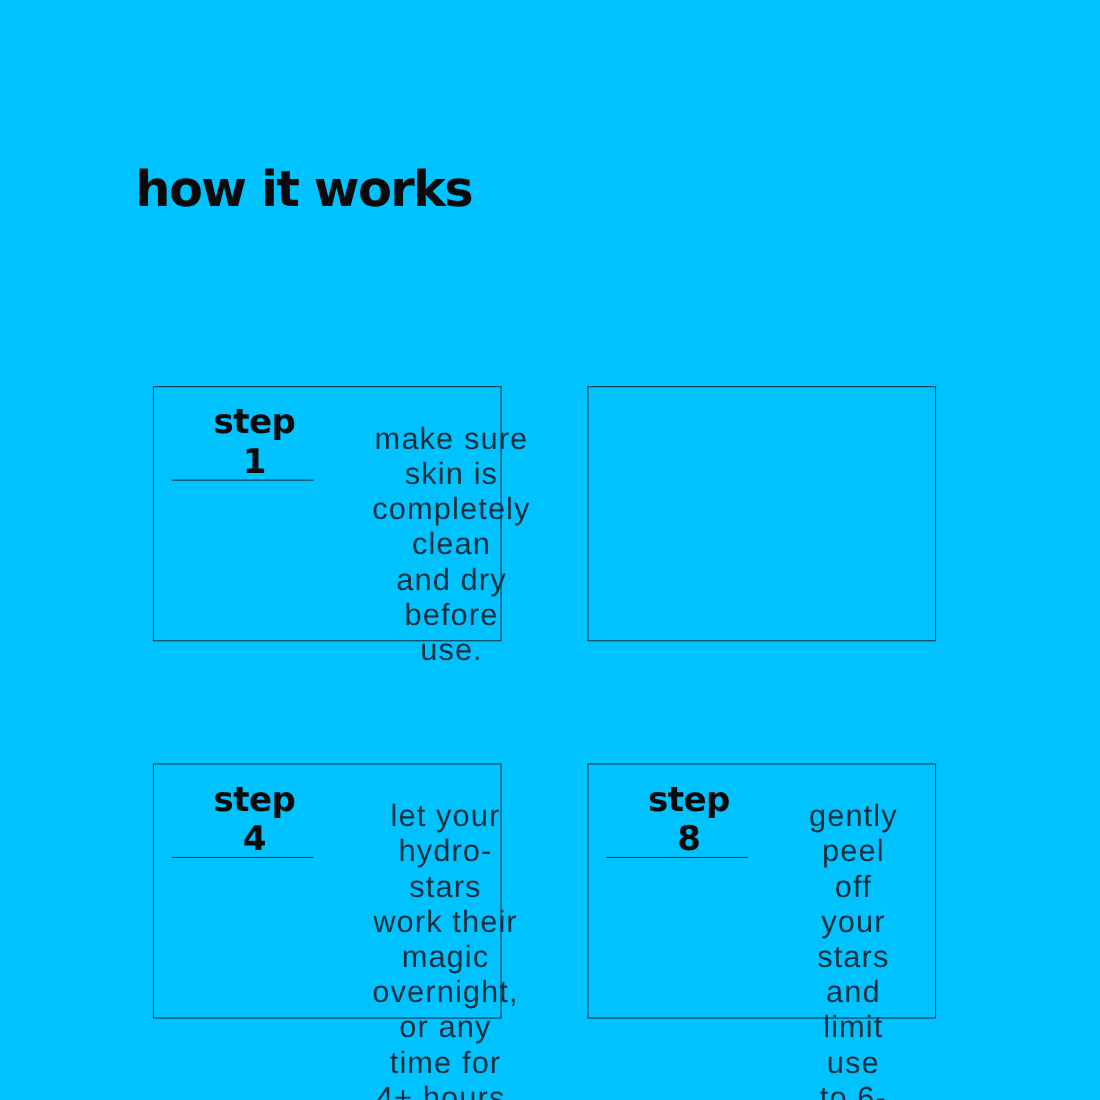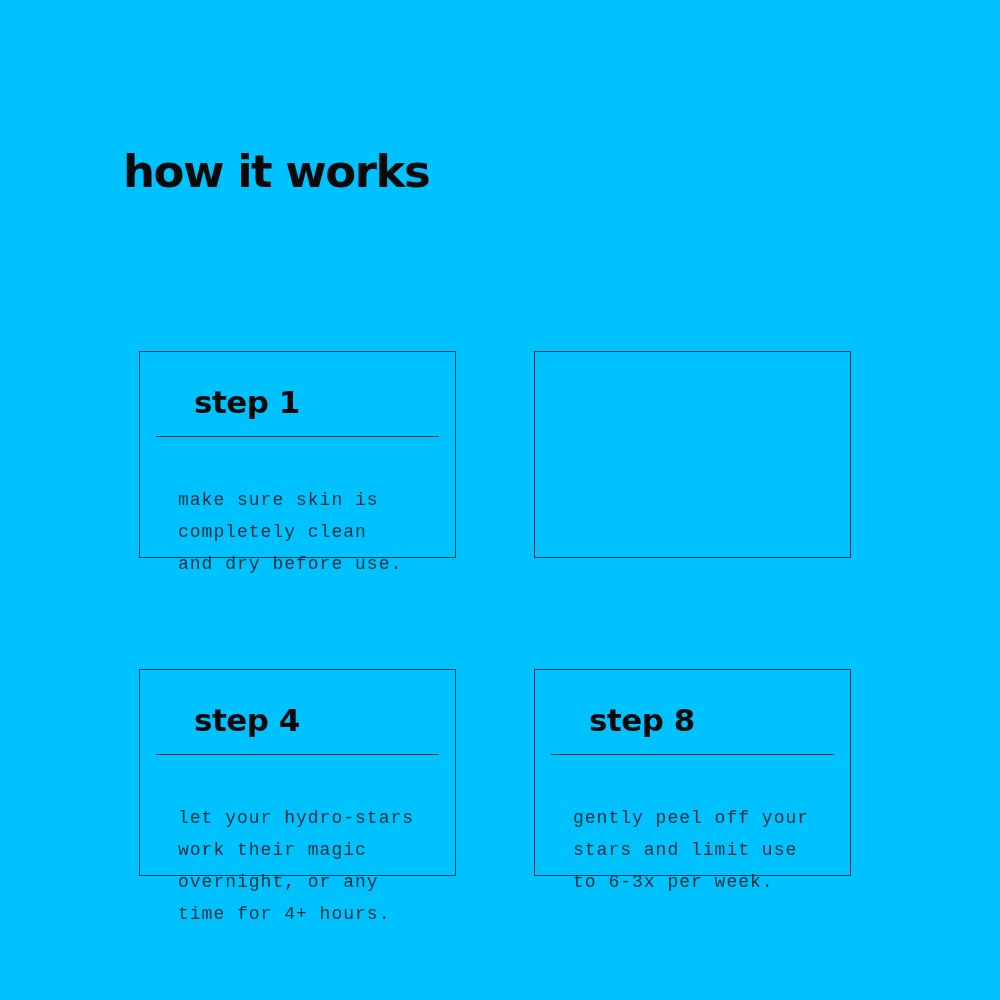--- a/index.html
+++ b/index.html
@@ -1,21 +1,21 @@
 <!DOCTYPE html>
 <html style="--background: #00C2FF; --border: #113549; --heading: #0a0a0a; --body-text: #0f2f3d;"><head>
 <meta charset="utf-8">
 <style>
   :root {
     --background: #00C2FF;
     --border: #113549;
     --heading: #0a0a0a;
     --body-text: #0f2f3d;
   }
-  * { margin: 16px; padding: 0; box-sizing: border-box; }
+  * { margin: 16px; padding: 0; box-sizing: border-box; text-align: center; }
   html, body {
     width: 1000px;
     height: 1000px;
     overflow: hidden;
   }
   body {
     position: relative;
     background: var(--background);
     font-family: "DejaVu Sans", sans-serif;
   }
@@ -32,44 +32,43 @@
     position: absolute;
     left: 75px;
     top: 287px;
     display: grid;
     grid-template-columns: 317px 317px;
     column-gap: 78px;
     row-gap: 79px;
   }
   .card {
     width: 317px;
-    height: 207px;
+    height: 232px;
     border: 1px solid var(--border);
     display: flex;
-    flex-direction: column;
   }
   .card-header {
     height: 69px;
     flex: 0 0 69px;
     border-bottom: 1px solid var(--border);
     display: flex;
     align-items: center;
     padding-left: 22px;
   }
   .card-label {
     font-size: 31px;
     font-weight: bold;
     letter-spacing: -0.5px;
     color: var(--heading);
   }
   .card-body {
     flex: 1;
     padding: 15px 16px 0 22px;
-    font-family: Liberation Mono, monospace;
-    font-size: 18px;
+    font-family: Liberation Sans, sans-serif;
+    font-size: 28px;
     line-height: 32px;
     letter-spacing: 1px;
     color: var(--body-text);
     white-space: pre-line;
   }
 </style>
 </head>
 <body>
 
 <div class="page">

